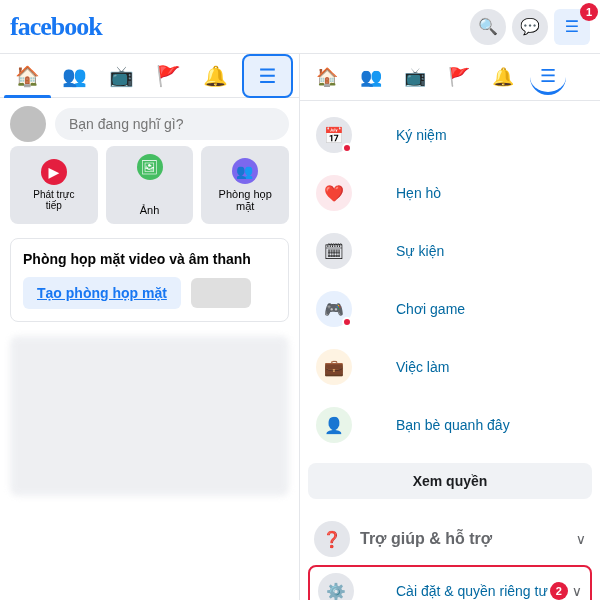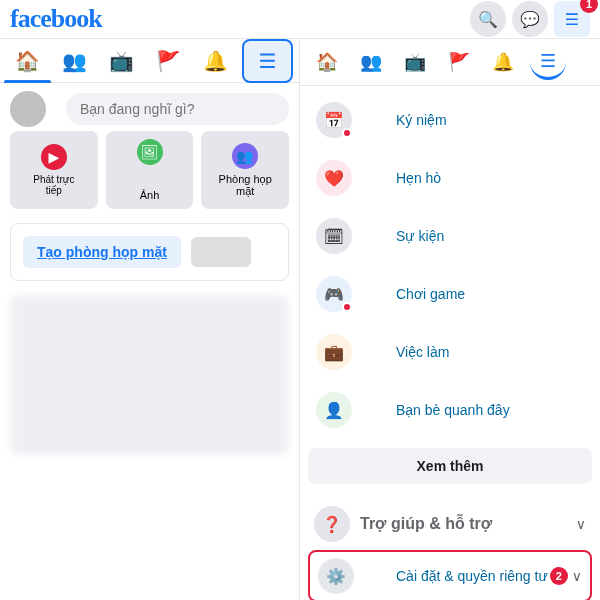--- a/index.html
+++ b/index.html
@@ -14,21 +14,21 @@
     }
 
     
     .header {
       display: flex;
       align-items: center;
       justify-content: space-between;
       padding: 8px 10px;
       background: #fff;
       border-bottom: 1px solid #e4e6ea;
-      height: 39px;
+      height: 54px;
       flex-shrink: 0;
     }
     .header-left {
       display: flex;
       align-items: center;
     }
     .facebook-logo {
       font-size: 26px;
       font-weight: bold;
       color: #1877f2;
@@ -372,21 +372,21 @@
         <span>🚩</span>
       </div>
       <div class="nav-tab">
         <span>🔔</span>
       </div>
       <div class="nav-tab" style="background:#e7f0fd; border: 2px solid #1877f2; border-radius:8px; margin:4px 2px;">
         <span style="color:#1877f2;">☰</span>
       </div>
     </div>
 
-    <div style="display:flex; align-items:center; gap:20px; padding: 8px 10px 0;">
+    <div style="display:flex; align-items:center; gap:9px; padding: 8px 10px 0;">
       <div style="width:36px;height:36px;border-radius:50%;background:#c0c0c0;flex-shrink:0;"></div>
       <div class="search-box" style="flex:1; margin:0;">
         <input type="text" style="font-size: 14px; background: transparent; border: none; outline: none; width: 100%; color: rgb(101, 103, 107);" placeholder="Bạn đang nghĩ gì?">
       </div>
     </div>
 
     <div class="action-buttons">
       <button class="action-btn live">
         <div class="icon-circle" style="background:#e41e3f;color:#fff;">▶</div>
         <span style="font-size:10px;text-align:center;">Phát trực<br>tiếp</span>
@@ -395,20 +395,21 @@
         <div class="icon-circle" style="background:#45bd62;color:#fff;">🖼</div>
         <span style="font-size:11px;margin-top:20px;">Ảnh</span>
       </button>
       <button class="action-btn room">
         <div class="icon-circle" style="background:#7b68ee;color:#fff;">👥</div>
         <span style="font-size:11px;text-align:center;">Phòng họp<br>mặt</span>
       </button>
     </div>
 
     <div class="room-section">
+      <h3>Phòng họp mặt video và âm thanh</h3>
       <div style="display:flex; align-items:center; gap:10px;">
         <button class="room-create-btn">Tạo phòng họp mặt</button>
         <div style="width:60px;height:30px;background:#c0c0c0;border-radius:6px;opacity:0.5;"></div>
       </div>
     </div>
 
     <div class="feed-content"></div>
 
   </div>
 
@@ -458,21 +459,21 @@
         <span class="menu-label">Việc làm</span>
       </div>
 
       <div class="menu-item">
         <div class="menu-icon" style="background:#e8f5e9; font-size:16px;">👤</div>
         <span class="menu-label">Bạn bè quanh đây</span>
       </div>
 
     </div>
 
-    <button class="see-more-btn">Xem thêm</button>
+    <button class="see-more-btn">Xem quyền</button>
 
     <div class="divider"></div>
 
     <div class="section-header">
       <div style="display:flex;align-items:center;gap:10px;">
         <div class="menu-icon" style="background:#e4e6eb; font-size:16px; width:36px;height:36px; border-radius:50%; display:flex;align-items:center;justify-content:center;">❓</div>
         <span class="section-header-label">Trợ giúp &amp; hỗ trợ</span>
       </div>
       <span class="section-chevron">∨</span>
     </div>

